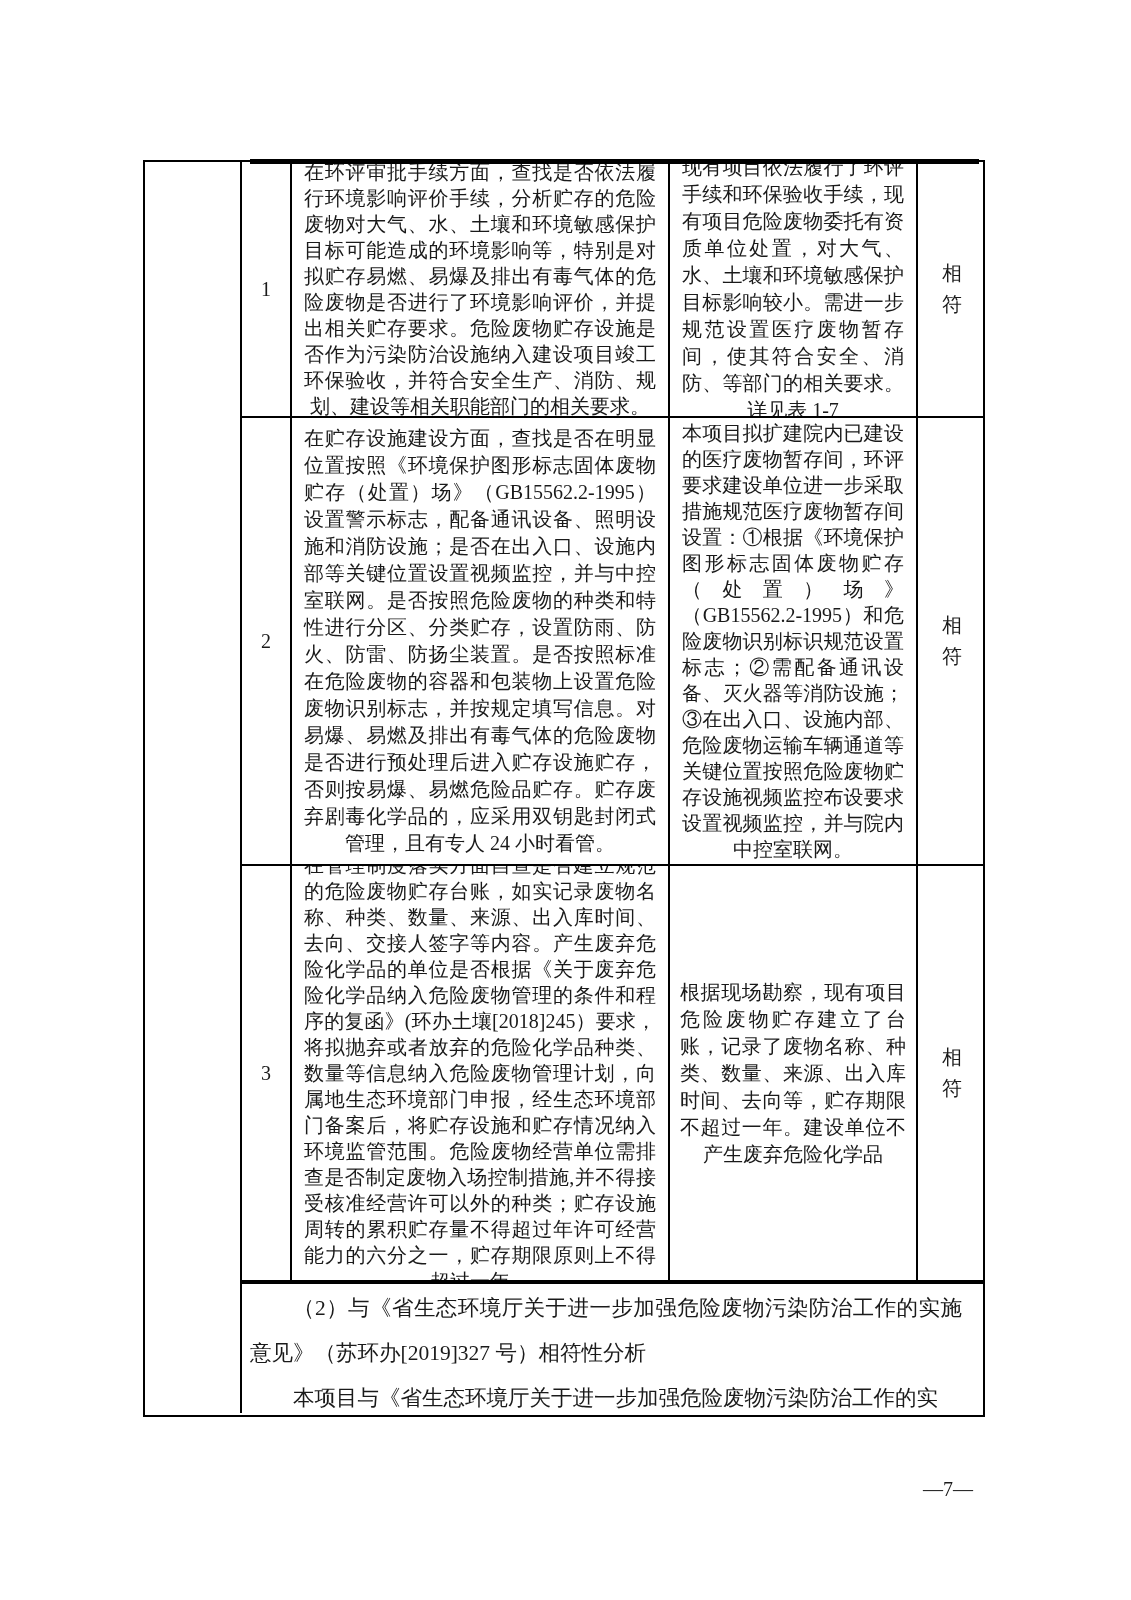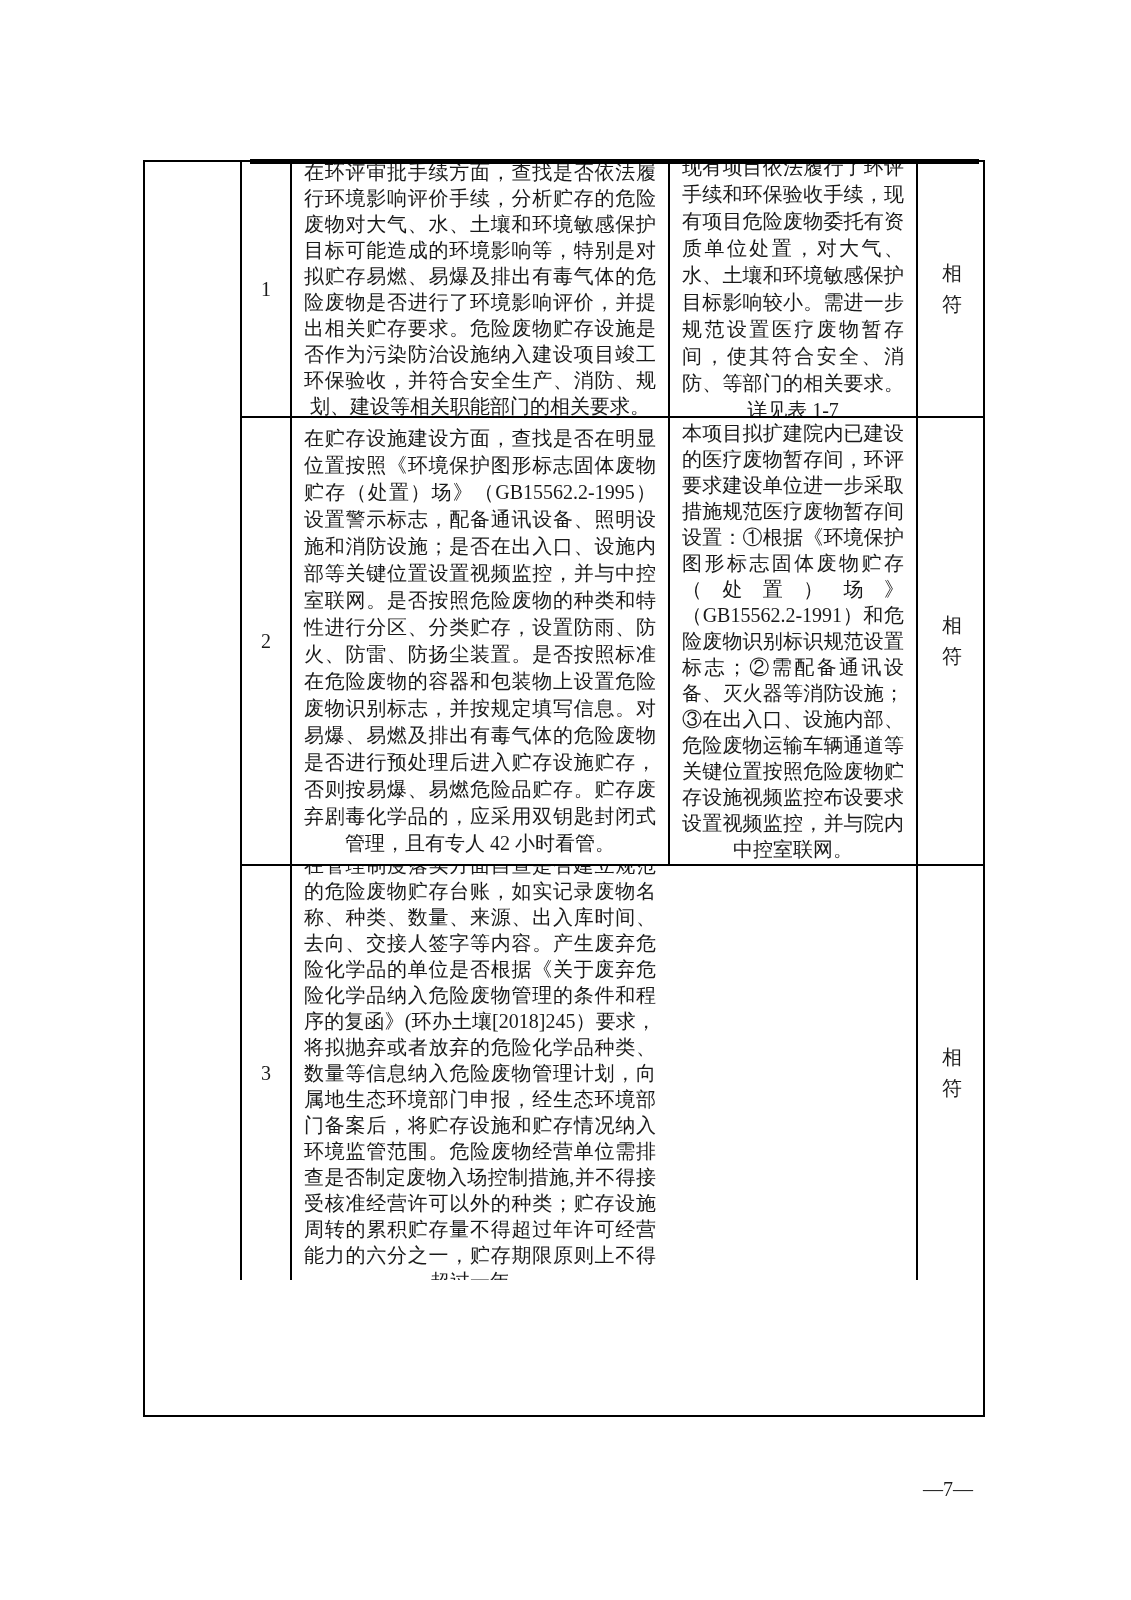--- a/index.html
+++ b/index.html
@@ -102,36 +102,43 @@
       <div class="body-text lh28">现有项目依法履行了环评手续和环保验收手续，现有项目危险废物委托有资质单位处置，对大气、水、土壤和环境敏感保护目标影响较小。需进一步规范设置医疗废物暂存间，使其符合安全、消防、等部门的相关要求。详见表 1-7</div>
     </div>
     <div class="cell bl bb" style="grid-column:5;grid-row:1;">
       <span class="result-text">相符</span>
     </div>
 
     <div class="cell bl bb" style="grid-column:2;grid-row:2;">
       <span class="num-cell">2</span>
     </div>
     <div class="cell bl bb" style="grid-column:3;grid-row:2;">
-      <div class="body-text lh28">在贮存设施建设方面，查找是否在明显位置按照《环境保护图形标志固体废物贮存（处置）场》（GB15562.2-1995）设置警示标志，配备通讯设备、照明设施和消防设施；是否在出入口、设施内部等关键位置设置视频监控，并与中控室联网。是否按照危险废物的种类和特性进行分区、分类贮存，设置防雨、防火、防雷、防扬尘装置。是否按照标准在危险废物的容器和包装物上设置危险废物识别标志，并按规定填写信息。对易爆、易燃及排出有毒气体的危险废物是否进行预处理后进入贮存设施贮存，否则按易爆、易燃危险品贮存。贮存废弃剧毒化学品的，应采用双钥匙封闭式管理，且有专人 42 小时看管。</div>
+      <div class="body-text lh28">在贮存设施建设方面，查找是否在明显位置按照《环境保护图形标志固体废物贮存（处置）场》（GB15562.2-1995）设置警示标志，配备通讯设备、照明设施和消防设施；是否在出入口、设施内部等关键位置设置视频监控，并与中控室联网。是否按照危险废物的种类和特性进行分区、分类贮存，设置防雨、防火、防雷、防扬尘装置。是否按照标准在危险废物的容器和包装物上设置危险废物识别标志，并按规定填写信息。对易爆、易燃及排出有毒气体的危险废物是否进行预处理后进入贮存设施贮存，否则按易爆、易燃危险品贮存。贮存废弃剧毒化学品的，应采用双钥匙封闭式管理，且有专人 24 小时看管。</div>
     </div>
     <div class="cell bl bb" style="grid-column:4;grid-row:2;">
-      <div class="body-text">本项目拟扩建院内已建设的医疗废物暂存间，环评要求建设单位进一步采取措施规范医疗废物暂存间设置：①根据《环境保护图形标志固体废物贮存（处置）场》（GB15562.2-1991）和危险废物识别标识规范设置标志；②需配备通讯设备、灭火器等消防设施；③在出入口、设施内部、危险废物运输车辆通道等关键位置按照危险废物贮存设施视频监控布设要求设置视频监控，并与院内中控室联网。</div>
+      <div class="body-text">本项目拟扩建院内已建设的医疗废物暂存间，环评要求建设单位进一步采取措施规范医疗废物暂存间设置：①根据《环境保护图形标志固体废物贮存（处置）场》（GB15562.2-1995）和危险废物识别标识规范设置标志；②需配备通讯设备、灭火器等消防设施；③在出入口、设施内部、危险废物运输车辆通道等关键位置按照危险废物贮存设施视频监控布设要求设置视频监控，并与院内中控室联网。</div>
     </div>
     <div class="cell bl bb" style="grid-column:5;grid-row:2;">
       <span class="result-text">相符</span>
     </div>
 
     <div class="cell bl" style="grid-column:2;grid-row:3;">
       <span class="num-cell">3</span>
     </div>
     <div class="cell bl" style="grid-column:3;grid-row:3;font-family:Liberation Serif, serif;">
       <div class="body-text">在管理制度落实方面自查是否建立规范的危险废物贮存台账，如实记录废物名称、种类、数量、来源、出入库时间、去向、交接人签字等内容。产生废弃危险化学品的单位是否根据《关于废弃危险化学品纳入危险废物管理的条件和程序的复函》(环办土壤[2018]245）要求，将拟抛弃或者放弃的危险化学品种类、数量等信息纳入危险废物管理计划，向属地生态环境部门申报，经生态环境部门备案后，将贮存设施和贮存情况纳入环境监管范围。危险废物经营单位需排查是否制定废物入场控制措施,并不得接受核准经营许可以外的种类；贮存设施周转的累积贮存量不得超过年许可经营能力的六分之一，贮存期限原则上不得超过一年。</div>
     </div>
+    <div class="cell bl" style="grid-column:4;grid-row:3;">
+      <div class="body-text lh28" style="padding:4px 10px;">根据现场勘察，现有项目危险废物贮存建立了台账，记录了废物名称、种类、数量、来源、出入库时间、去向等，贮存期限不超过一年。建设单位不产生废弃危险化学品</div>
+    </div>
     <div class="cell bl" style="grid-column:5;grid-row:3;">
       <span class="result-text">相符</span>
     </div>
 
+    <div class="footer-cell">
+      <p>（2）与《省生态环境厅关于进一步加强危险废物污染防治工作的实施意见》（苏环办[2019]327 号）相符性分析</p>
+      <p>本项目与《省生态环境厅关于进一步加强危险废物污染防治工作的实</p>
+    </div>
   </div>
 
   <div class="page-number">—7—</div>
 
 </div>
 
 </body></html>

